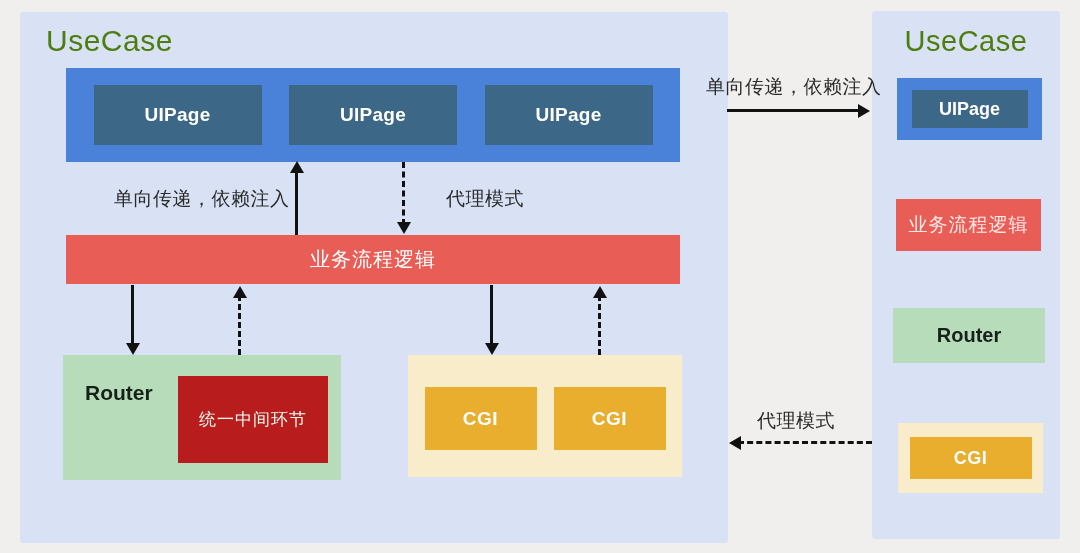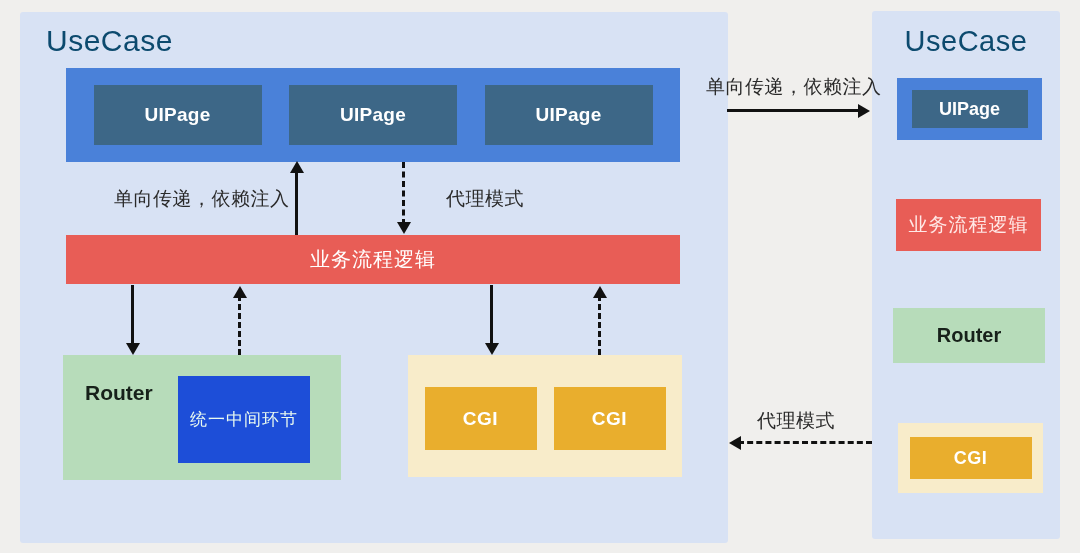--- a/index.html
+++ b/index.html
@@ -9,21 +9,21 @@
     font-family:"Liberation Sans","DejaVu Sans",sans-serif;
     position:relative;overflow:hidden;
   }
   .canvas{position:absolute;inset:0;}
 
   
   .panel{position:absolute;background:#d8e2f4;border-radius:3px;}
   .panel-left{left:20px;top:12px;width:708px;height:531px;}
   .panel-right{left:872px;top:11px;width:188px;height:528px;}
 
-  .panel-title{position:absolute;font-size:30px;color:#0c4a6e;letter-spacing:.5px;}
+  .panel-title{position:absolute;font-size:30px;color:#4d7c0f;letter-spacing:.5px;}
   .panel-left .panel-title{left:26px;top:12px;}
   .panel-right .panel-title{left:0;right:0;top:14px;text-align:center;font-size:29px;}
 
   
   .uipage-bar{
     position:absolute;left:46px;top:56px;width:614px;height:94px;
     background:#4a81d9;display:flex;align-items:center;justify-content:space-evenly;
   }
   .uipage-box{
     width:168px;height:60px;background:#3d6787;color:#ffffff;
@@ -34,22 +34,22 @@
     position:absolute;left:46px;top:223px;width:614px;height:49px;
     background:#e85d56;color:#ffffff;display:flex;align-items:center;justify-content:center;
     font-size:20px;letter-spacing:1px;
   }
   .router-group{
     position:absolute;left:43px;top:343px;width:278px;height:125px;
     background:#b7dcba;
   }
   .router-label{position:absolute;left:22px;top:26px;font-size:21px;font-weight:bold;color:#17211a;}
   .router-inner{
-    position:absolute;left:115px;top:21px;width:132px;height:87px;
-    background:#1d4ed8;color:#eafaef;
+    position:absolute;left:115px;top:21px;width:150px;height:87px;
+    background:#b91c1c;color:#eafaef;
     display:flex;flex-direction:column;align-items:center;justify-content:center;
     font-size:17px;line-height:1.75;letter-spacing:1px;
   }
   .cgi-group{
     position:absolute;left:388px;top:343px;width:274px;height:122px;
     background:#f8ecca;
     display:flex;justify-content:center;gap:17px;padding-top:32px;box-sizing:border-box;
   }
   .cgi-box{
     width:112px;height:63px;background:#e9ae2d;color:#ffffff;

